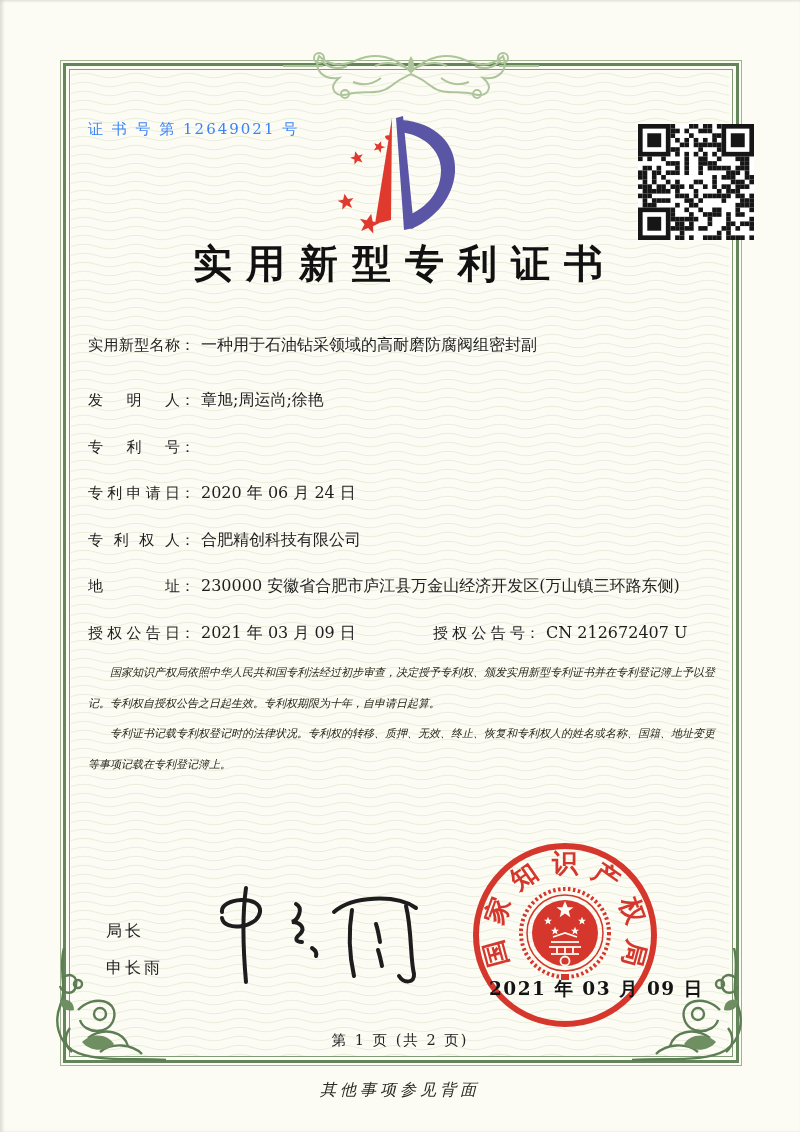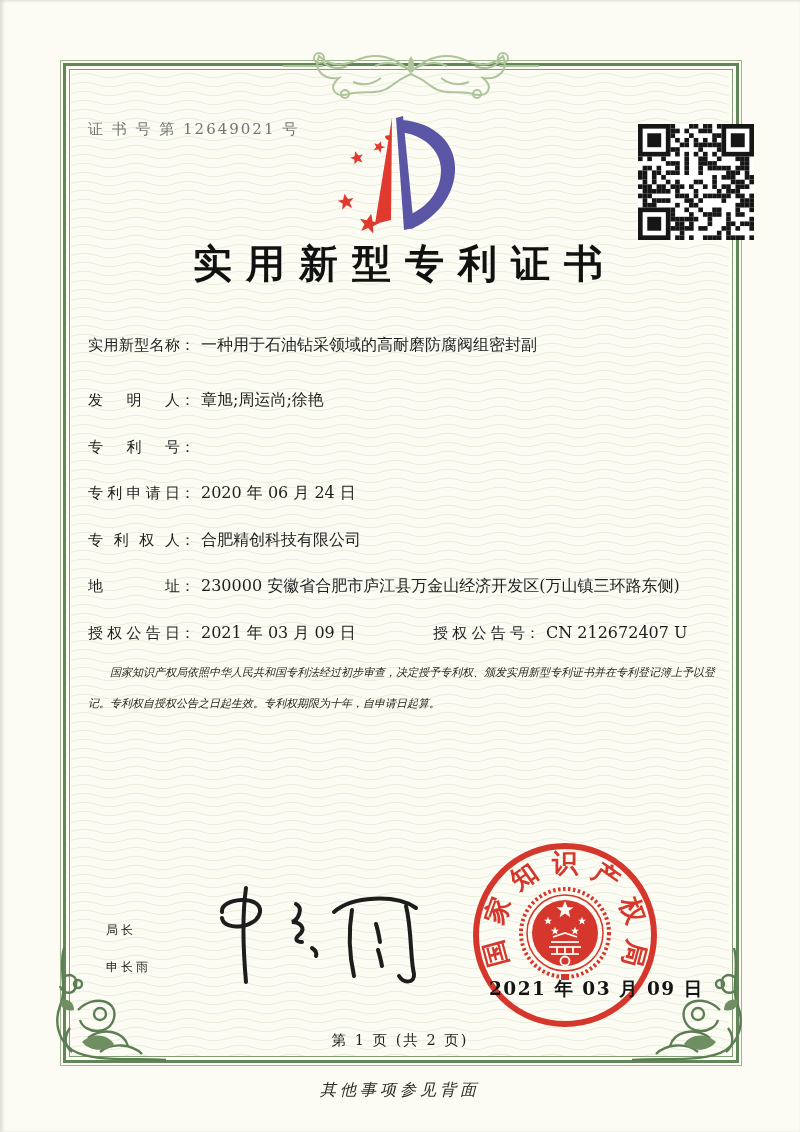--- a/index.html
+++ b/index.html
@@ -6,33 +6,33 @@
   .page{position:relative;width:800px;height:1132px;background:#fcfcf4;overflow:hidden;
         font-family:"DejaVu Serif","Liberation Serif",serif;color:#1e1e1e;
         box-shadow:inset 3px 0 3px rgba(0,0,0,.10), inset 0 2px 2px rgba(0,0,0,.05);}
   
   .frame{position:absolute;pointer-events:none;}
   .frame-outer{left:60px;top:60px;right:58px;bottom:66px;border:1px solid #9db58d;}
   .frame-main{left:63px;top:63px;right:61px;bottom:69px;border:3px solid #64855b;}
   .frame-inner{left:69px;top:69px;right:67px;bottom:75px;border:1px solid #7f9c72;}
   .waves{position:absolute;left:71px;top:71px;width:658px;height:986px;opacity:.55;}
   .abs{position:absolute;}
-  .certno{left:88px;top:120px;font-size:15px;letter-spacing:2px;color:#737373;}
+  .certno{left:88px;top:120px;font-size:15px;letter-spacing:2px;color:#3b82f6;}
   .title{left:0;right:4px;top:237px;text-align:center;font-size:39px;font-weight:600;
          letter-spacing:14px;text-indent:14px;color:#111;margin:0;}
   .row{position:absolute;left:88px;width:640px;font-size:16px;line-height:22px;display:flex;align-items:flex-start;}
   .lbl{display:inline-block;width:92px;font-size:15px;text-align:justify;text-align-last:justify;flex:0 0 92px;}
   .colon{flex:0 0 auto;font-size:15px;}
   .val{margin-left:6px;max-width:520px;}
   .grp2{position:absolute;left:297px;top:0;display:flex;margin-left:48px;}
   .paras{left:88px;top:658px;width:630px;font-size:11px;line-height:30.5px;
          font-style:italic;color:#262619;}
   .paras p{margin:0;text-indent:2em;}
   .signer{left:106px;top:912px;font-family:"Liberation Sans","DejaVu Sans",sans-serif;
-          font-size:12px;letter-spacing:3px;color:#222;line-height:37px;}
+          font-size:16px;letter-spacing:3px;color:#222;line-height:37px;}
   .sealdate{left:489px;top:976px;font-size:18.5px;font-weight:600;letter-spacing:1.5px;color:#141414;z-index:5;}
   .pageno{left:0;right:0;top:1031px;text-align:center;font-size:14.5px;letter-spacing:2px;color:#222;}
   .backnote{left:0;right:0;top:1080px;text-align:center;font-size:16px;letter-spacing:4px;
             font-style:italic;color:#2b2b20;}
   svg{display:block;}
 </style>
 </head>
 <body>
 
 <div class="page">
@@ -402,20 +402,21 @@
     <span class="val">2021 年 03 月 09 日</span>
     <span class="grp2">
       <span class="lbl">授权公告号</span>
         <span class="colon">：</span>
       <span class="val">CN 212672407 U</span>
     </span>
   </div>
 
   <div class="abs paras">
     <p>国家知识产权局依照中华人民共和国专利法经过初步审查，决定授予专利权、颁发实用新型专利证书并在专利登记簿上予以登记。专利权自授权公告之日起生效。专利权期限为十年，自申请日起算。</p>
+    <p>专利证书记载专利权登记时的法律状况。专利权的转移、质押、无效、终止、恢复和专利权人的姓名或名称、国籍、地址变更等事项记载在专利登记簿上。</p>
   </div>
 
   <div class="abs signer">
     <div>局长</div>
     <div>申长雨</div>
   </div>
 
   <svg class="abs" style="left:200px;top:882px;z-index:3" width="230" height="105" viewBox="0 0 230 105">
     <g fill="none" stroke="#1d1d1d" stroke-width="4" stroke-linecap="round">
       <path d="M46,6 C42,34 43,66 46,100"></path>

